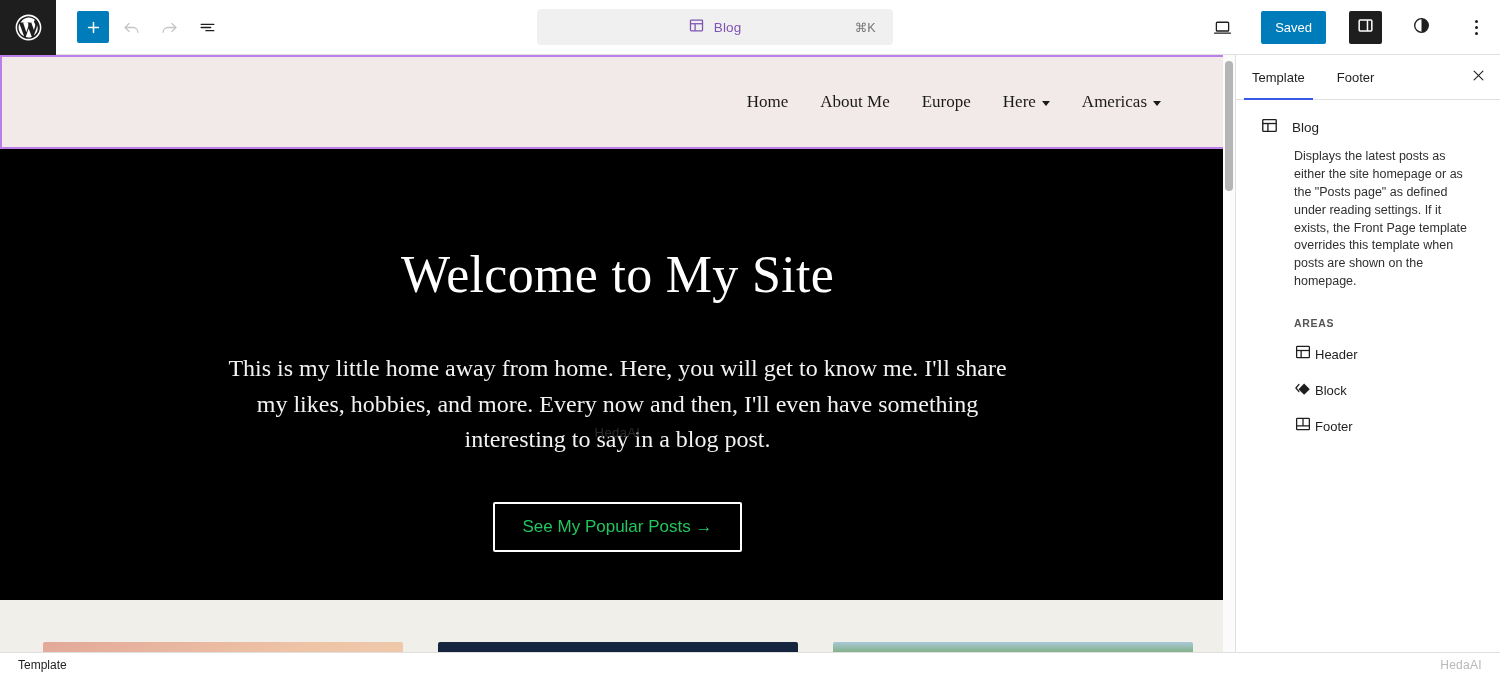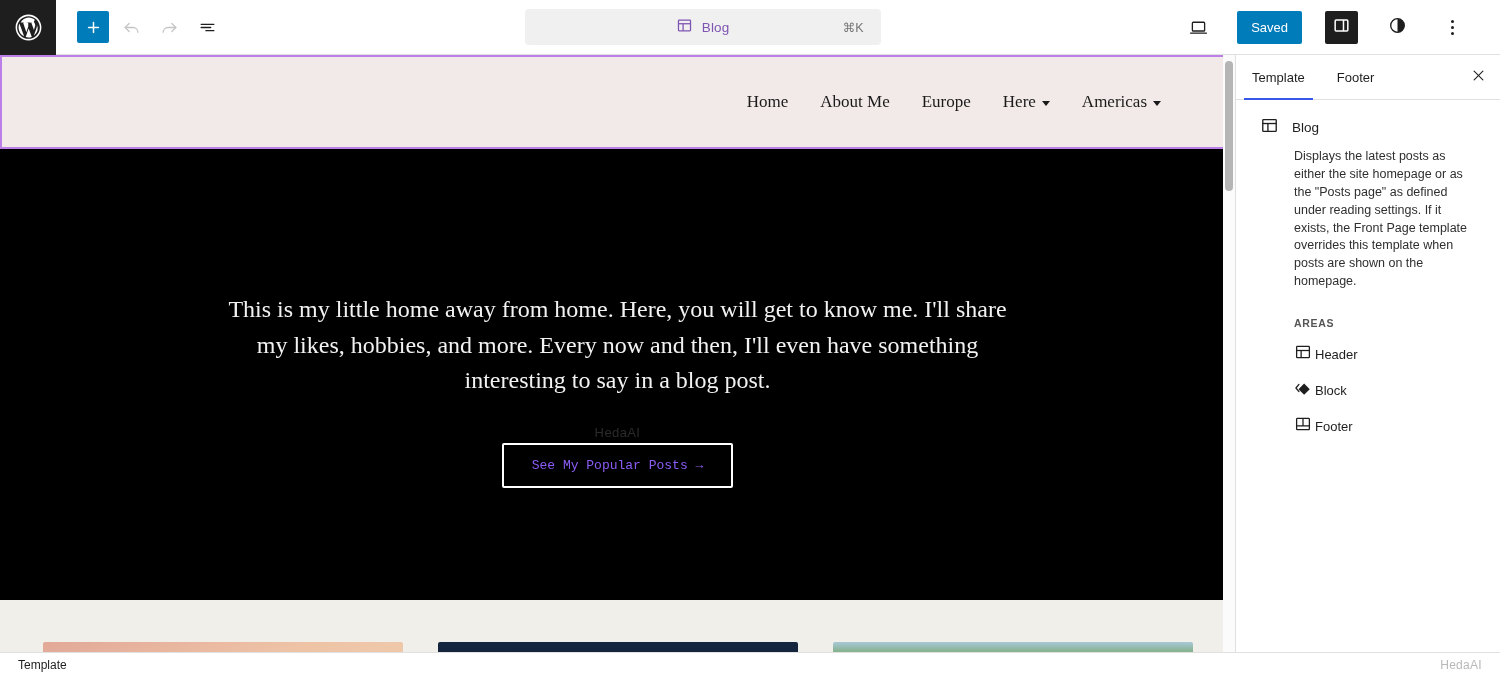--- a/index.html
+++ b/index.html
@@ -42,21 +42,21 @@
   }
   .command-bar .cb-inner { display:flex; align-items:center; gap:9px; }
   .command-bar .cb-label {
     font-size:13.5px; color:#7f54b3; letter-spacing:.1px;
   }
   .command-bar .cb-shortcut {
     position:absolute; right:17px; top:50%; transform:translateY(-50%);
     font-size:12.5px; color:#757575;
   }
 
-  .tb-right { display:flex; align-items:center; gap:23px; padding-right:32px; }
+  .tb-right { display:flex; align-items:center; gap:23px; padding-right:8px; }
   .btn-saved {
     height:33px; padding:0 14px; background:#007cba; color:#fff;
     font-size:13px; border:none; border-radius:2px; cursor:pointer;
     display:flex; align-items:center;
   }
   .btn-sidebar-toggle {
     width:33px; height:33px; background:#1e1e1e; border-radius:2px;
     display:flex; align-items:center; justify-content:center; cursor:pointer;
   }
   .kebab { display:flex; flex-direction:column; gap:3px; align-items:center; }
@@ -101,21 +101,21 @@
     font-family:"Liberation Serif", serif;
     font-size:52px; color:#ffffff; font-weight:400; letter-spacing:.3px;
   }
   .hero-text {
     font-family:"Liberation Serif", serif;
     font-size:24px; color:#f2f2f2; line-height:1.48;
     text-align:center; max-width:812px; margin-top:47px;
   }
   .hero-btn {
     margin-top:44px; border:2px solid #ffffff; background:transparent;
-    color:#8b5cf6; font-family:Liberation Mono, monospace; font-size:13px;
+    color:#22c55e; font-family:Liberation Sans, sans-serif; font-size:17px;
     padding:13px 28px; cursor:pointer; border-radius:2px;
   }
   .hero-watermark {
     position:absolute; top:276px; left:50%; transform:translateX(-50%);
     font-size:13px; color:#2b2b2b; letter-spacing:.4px;
   }
 
   .posts-strip {
     height:auto; background:#f1efe9; padding-top:42px;
     display:flex; justify-content:center; gap:35px;
@@ -290,20 +290,21 @@
         <span class="chev"></span>
       </span>
       <span class="nav-item">
         <span>Americas</span>
         <span class="chev"></span>
       </span>
     </nav>
   </div>
 
   <div class="hero">
+    <h1 class="hero-title">Welcome to My Site</h1>
     <div class="hero-watermark">HedaAI</div>
     <p class="hero-text">This is my little home away from home. Here, you will get to know me. I'll share my likes, hobbies, and more. Every now and then, I'll even have something interesting to say in a blog post.</p>
     <button class="hero-btn">See My Popular Posts →</button>
   </div>
 
   <div class="posts-strip">
     <div class="post-card" style="background:linear-gradient(160deg,#e2a898 0%,#eec3a6 55%,#f0cdae 100%);"></div>
     <div class="post-card" style="background:linear-gradient(180deg,#16263f 0%,#101d31 100%);"></div>
     <div class="post-card" style="background:linear-gradient(180deg,#a8c8d8 0%,#5e9a37 45%,#3f7a28 100%);"></div>
   </div>

